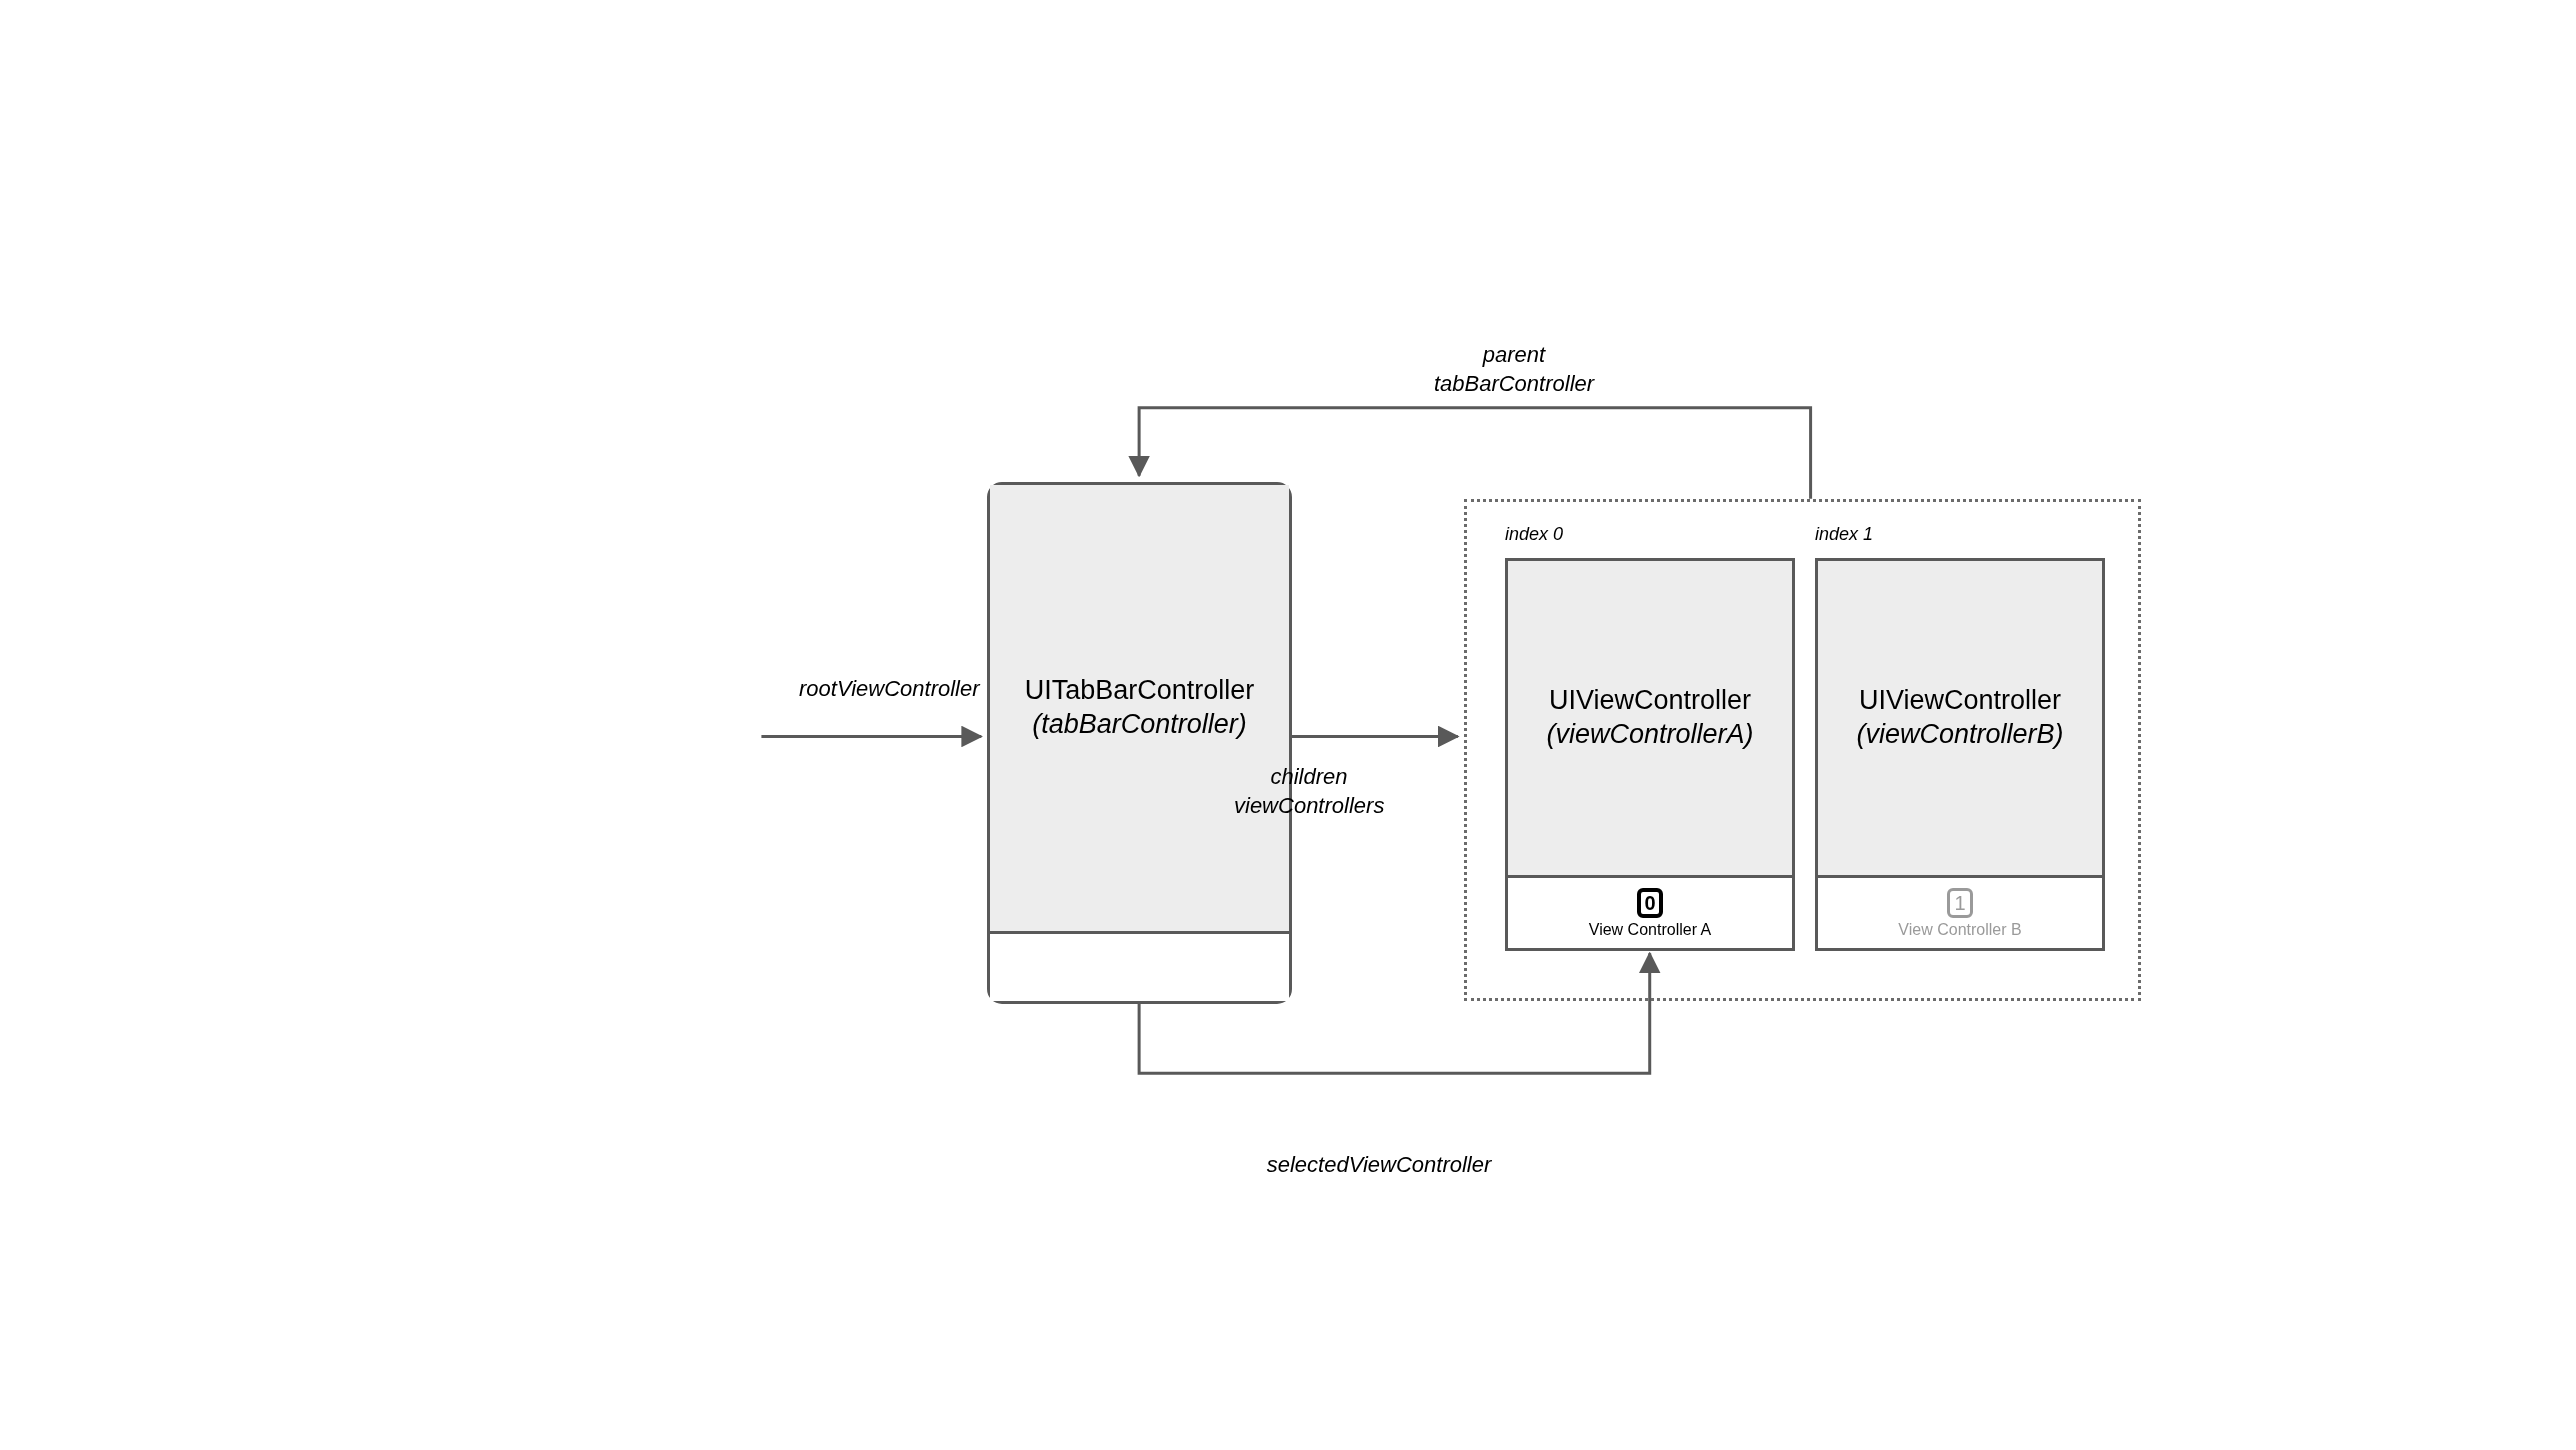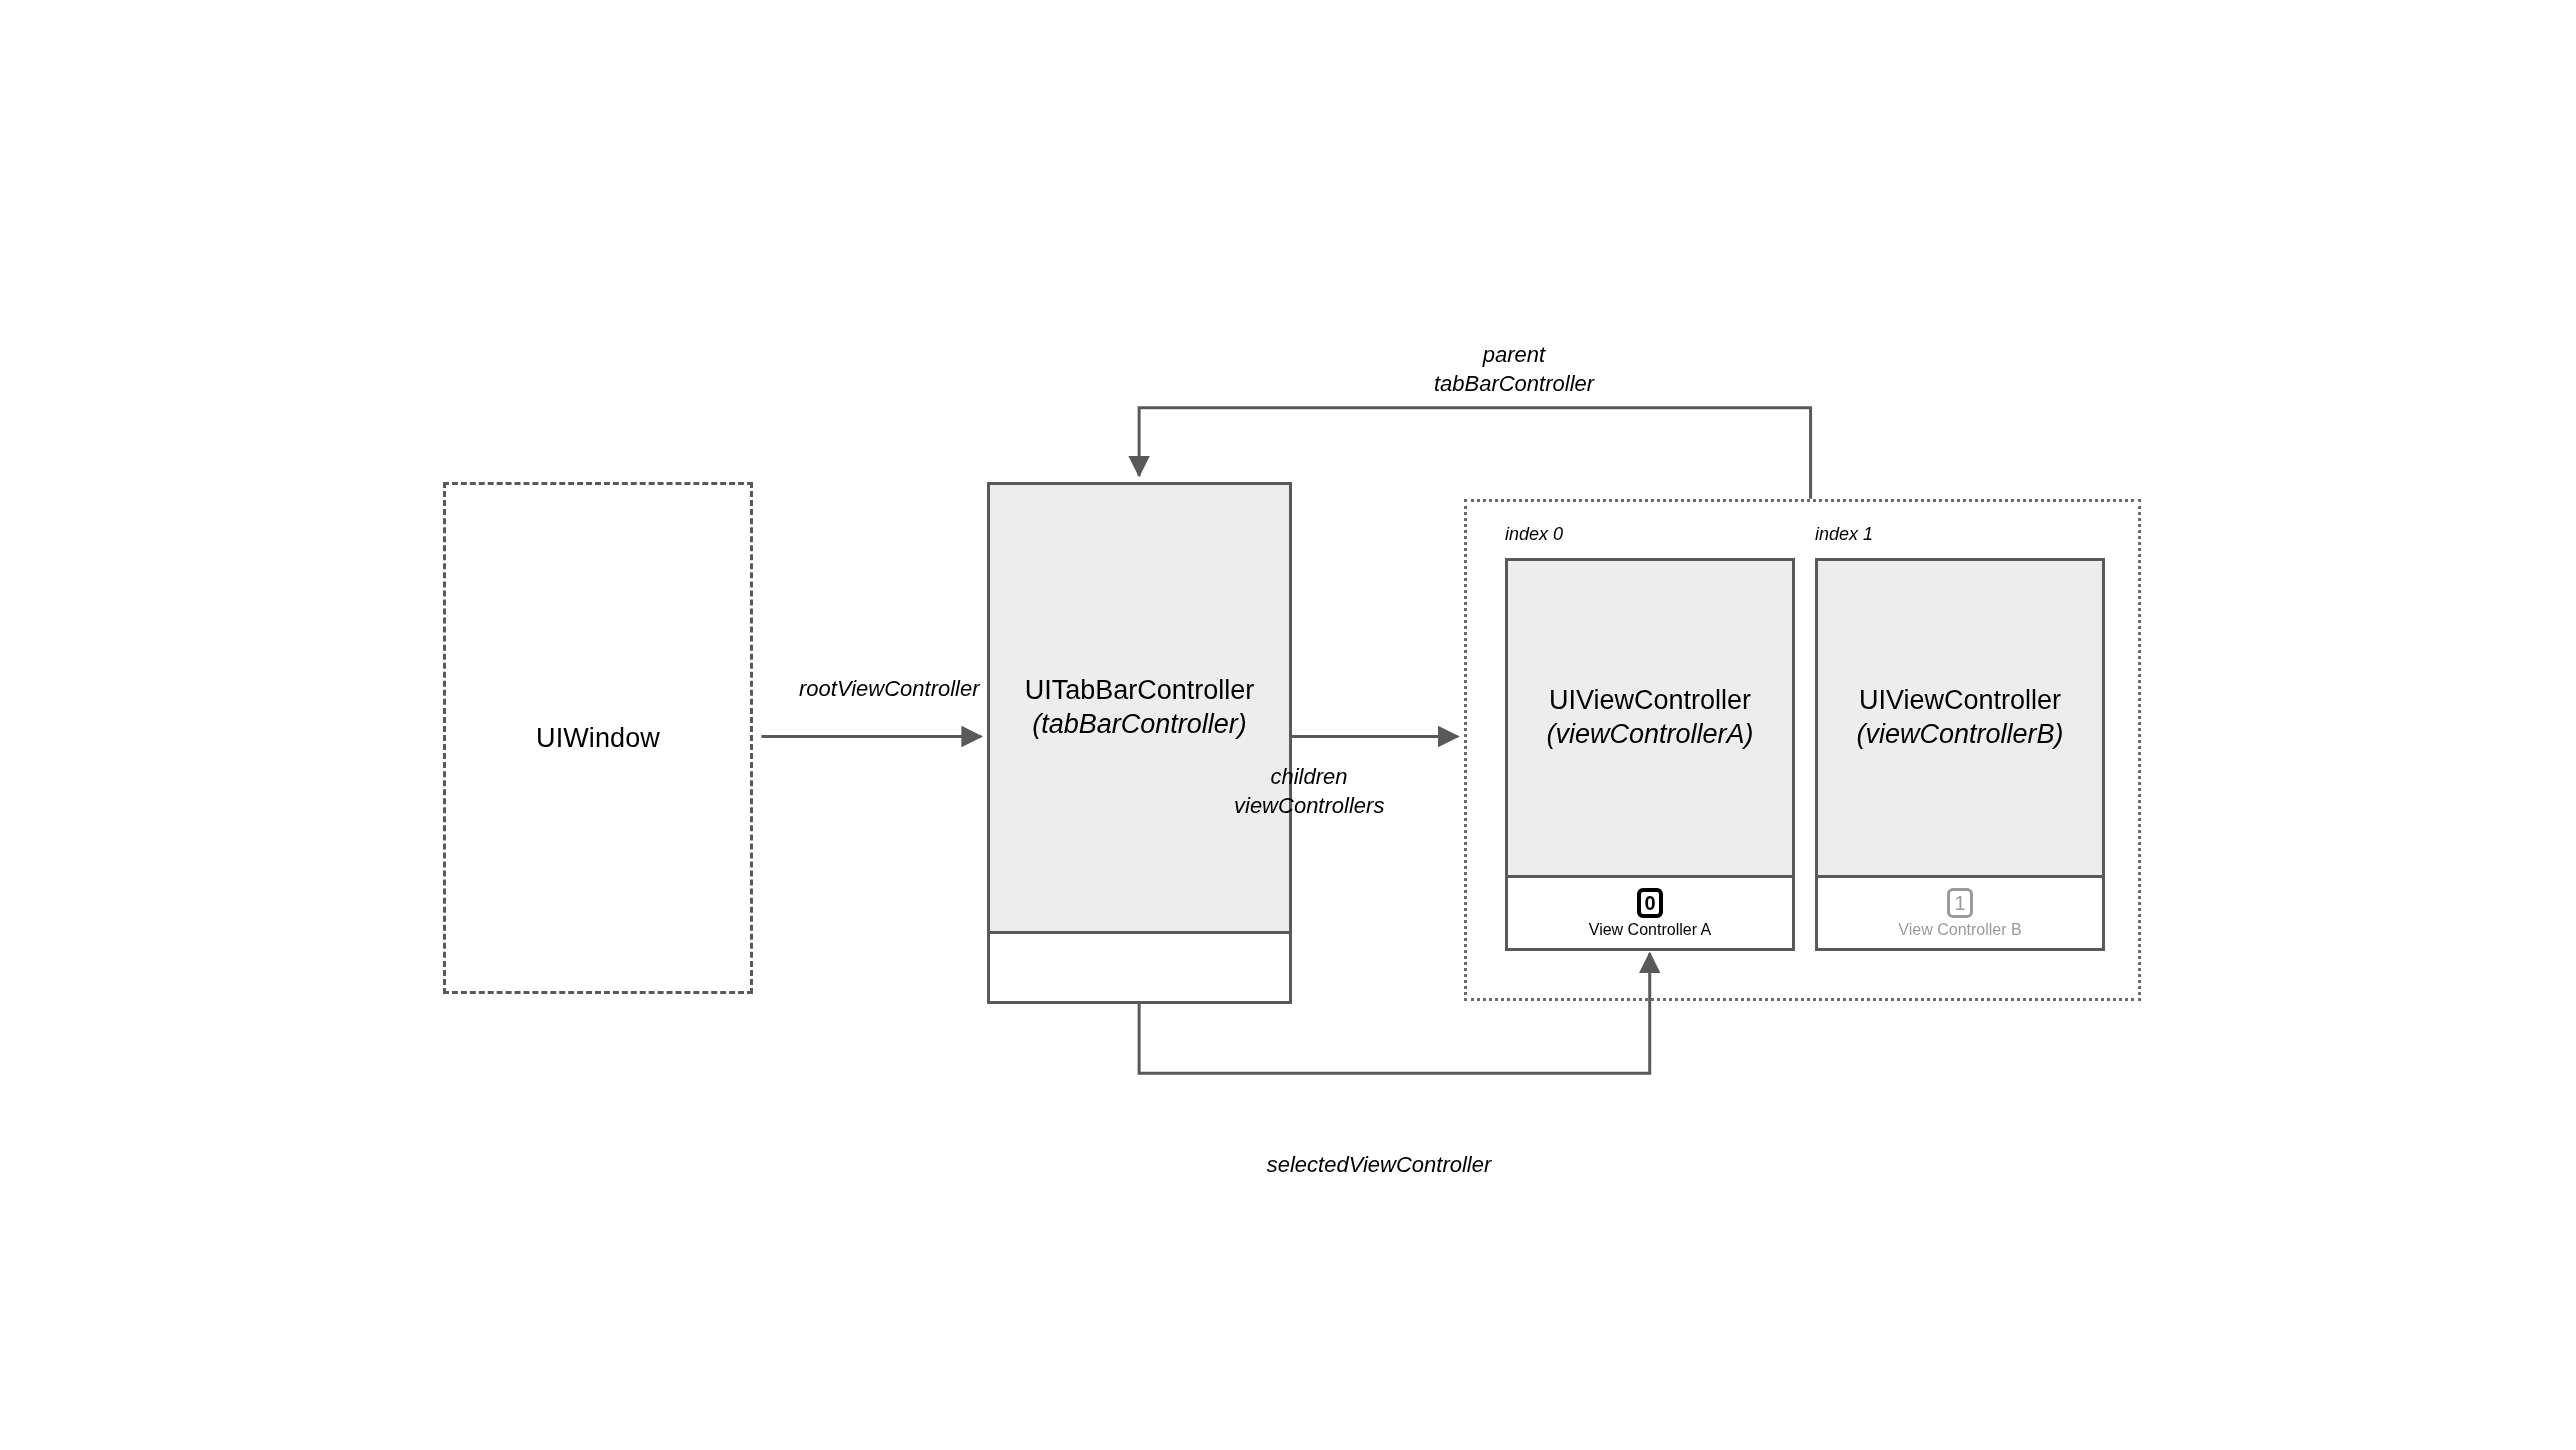--- a/index.html
+++ b/index.html
@@ -161,25 +161,22 @@
 
     <path d="M 762 737 L 982 737" fill="none" stroke="#595959" stroke-width="3" marker-end="url(#arrowhead)"></path>
 
     <path d="M 1293 737 L 1459 737" fill="none" stroke="#595959" stroke-width="3" marker-end="url(#arrowhead)"></path>
 
     <path d="M 1812 499 L 1812 408 L 1140 408 L 1140 476" fill="none" stroke="#595959" stroke-width="3" marker-end="url(#arrowhead)"></path>
 
     <path d="M 1140 1002 L 1140 1074 L 1651 1074 L 1651 954" fill="none" stroke="#595959" stroke-width="3" marker-end="url(#arrowhead)"></path>
   </svg>
 
-  <div class="box window-box" style="left:443px; top:482px; width:310px; height:512px;">
-    <span class="window-label">UIWindow</span>
-  </div>
-
-  <div class="box device" style="left:987px; top:482px; width:305px; height:522px;">
+
+  <div class="box device" style="left:987px; top:482px; width:305px; height:522px;border-radius:15px;">
     <div class="screen">
       <span class="cls-name">UITabBarController</span>
       <span class="var-name">(tabBarController)</span>
     </div>
     <div class="tabbar" style="height:67px;"></div>
   </div>
 
   <div class="edge-label" style="left:799px; top:674px; width:160px;">rootViewController</div>
 
   <div class="edge-label" style="left:1234px; top:762px; width:150px;">

